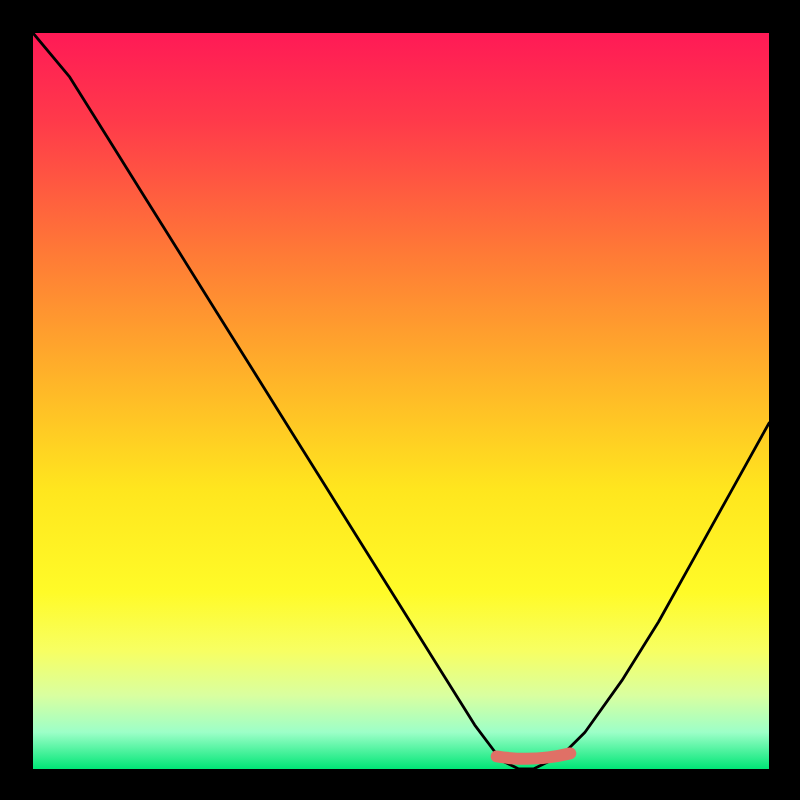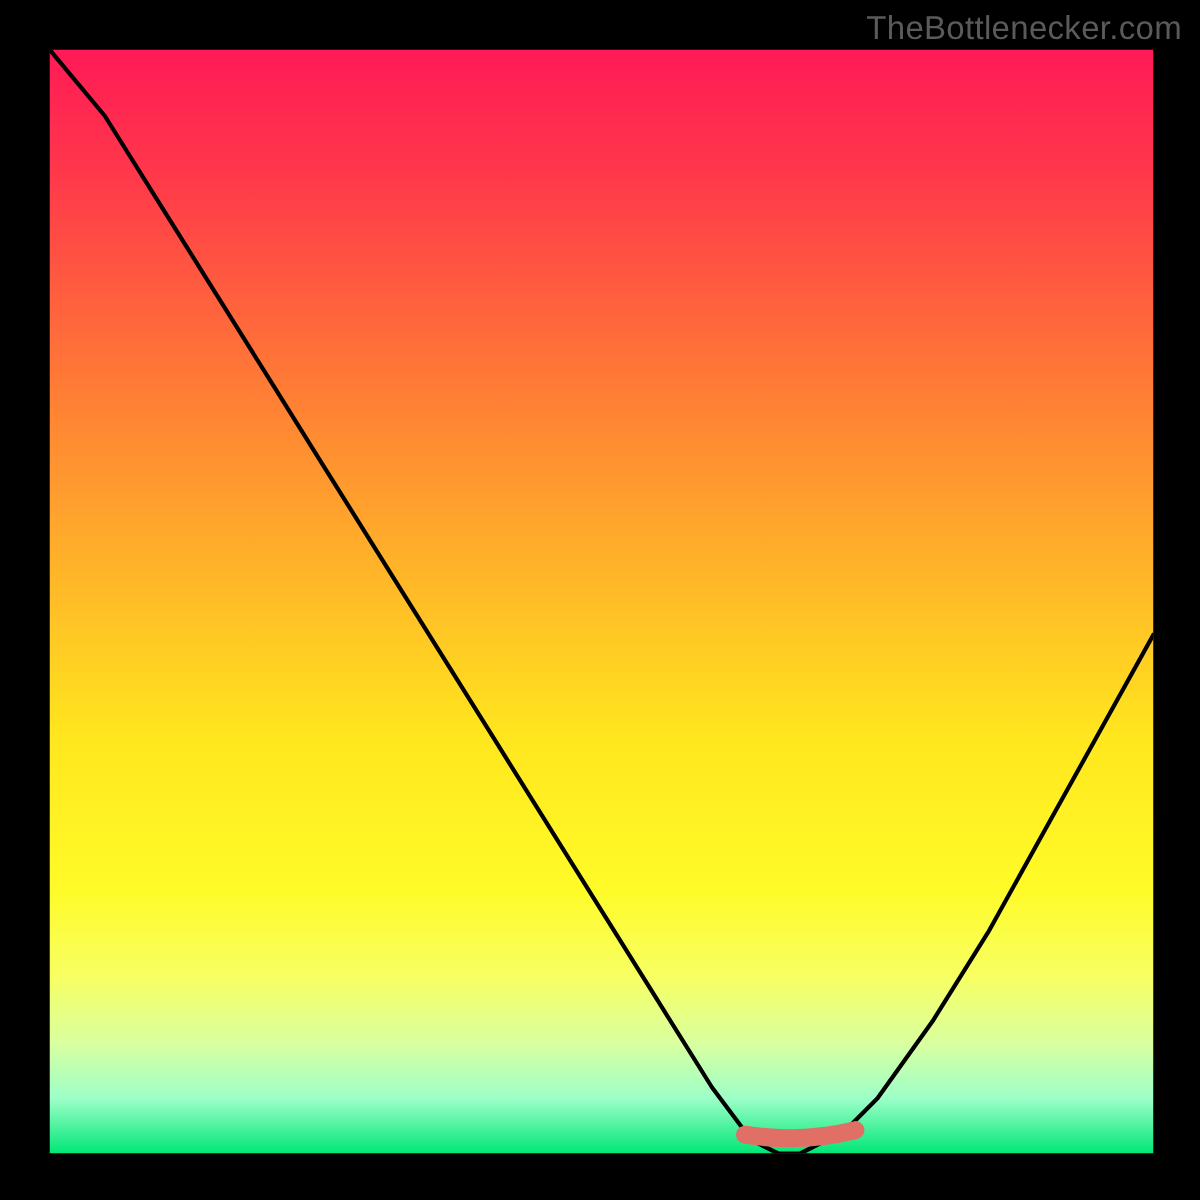--- a/index.html
+++ b/index.html
@@ -36,21 +36,20 @@
     z-index: 5;
   }
   svg {
     display: block;
   }
 </style>
 </head>
 <body>
 <div class="frame">
 
-  <div class="watermark">TheBottlenecker.com</div>
 
   <div class="plot-wrap">
     <svg id="plot-svg" viewBox="0 0 736 736" preserveAspectRatio="none">
         <defs>
           <linearGradient id="bg-grad" x1="0" y1="0" x2="0" y2="1">
             <stop offset="0%" stop-color="#ff1a56"></stop>
             <stop offset="12%" stop-color="#ff3a4a"></stop>
             <stop offset="30%" stop-color="#ff7a36"></stop>
             <stop offset="48%" stop-color="#ffb728"></stop>
             <stop offset="62%" stop-color="#ffe61e"></stop>

